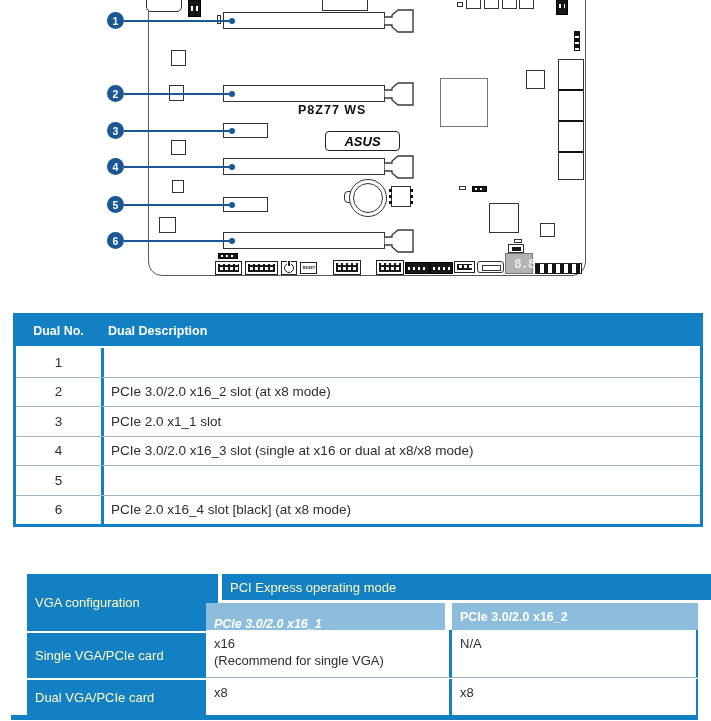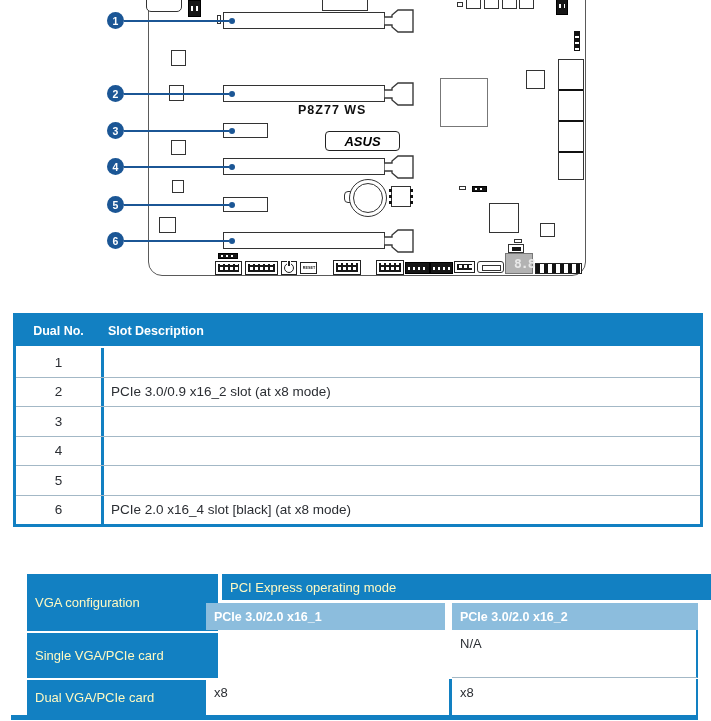--- a/index.html
+++ b/index.html
@@ -196,57 +196,63 @@
   <div class="d-el grid" style="left:454px;top:261px;width:21px;height:12px;"></div>
   <div class="d-el slide" style="left:477px;top:261px;width:27px;height:12px;">
     <div class="slide-inner"></div>
   </div>
   <div class="d-el strip" style="left:535px;top:263px;width:47px;height:11px;"></div>
 </div>
 
 <div class="slot-table">
   <div class="st-header">
     <div class="st-h1">Dual No.</div>
-    <div class="st-h2">Slot Description</div>
+    <div class="st-h2">Dual Description</div>
   </div>
   <div class="st-body">
     <div class="st-row">
       <div class="st-no">1</div>
     </div>
     <div class="st-row">
       <div class="st-no">2</div>
-      <div class="st-desc">PCIe 3.0/0.9 x16_2 slot (at x8 mode)</div>
+      <div class="st-desc">PCIe 3.0/2.0 x16_2 slot (at x8 mode)</div>
     </div>
     <div class="st-row">
       <div class="st-no">3</div>
+      <div class="st-desc">PCIe 2.0 x1_1 slot</div>
     </div>
     <div class="st-row">
       <div class="st-no">4</div>
+      <div class="st-desc">PCIe 3.0/2.0 x16_3 slot (single at x16 or dual at x8/x8 mode)</div>
     </div>
     <div class="st-row">
       <div class="st-no">5</div>
     </div>
     <div class="st-row">
       <div class="st-no">6</div>
       <div class="st-desc">PCIe 2.0 x16_4 slot [black] (at x8 mode)</div>
     </div>
   </div>
 </div>
 
 <div class="vga-table">
 
   <div class="vt-cell vt-blue vt-lbl" style="left:0;top:59px;width:191px;height:45px;">Single VGA/PCIe card</div>
   <div class="vt-cell vt-blue vt-lbl" style="left:0;top:0;width:191px;height:57px;">VGA configuration</div>
   <div class="vt-cell vt-blue vt-lbl" style="left:0;top:106px;width:191px;height:35px;">Dual VGA/PCIe card</div>
 
   <div class="vt-cell vt-blue vt-lbl" style="left:195px;top:0;width:492px;height:26px;">PCI Express operating mode</div>
 
-  <div class="vt-cell vt-light vt-lbl" style="left:195px;top:29px;width:239px;height:27px;">PCIe 3.0/2.0 x16_1</div>
+  <div class="vt-cell vt-light vt-lbl" style="left:195px;top:29px;width:239px;height:41px;font-style:italic;">PCIe 3.0/2.0 x16_1</div>
   <div class="vt-cell vt-light vt-lbl" style="left:441px;top:29px;width:246px;height:27px;">PCIe 3.0/2.0 x16_2</div>
 
+  <div class="vt-cell vt-data" style="left:195px;top:56px;width:246px;height:48px;border-right:3px solid #1280c2;border-bottom:1px solid #a3b8c6;">
+    <div>x16</div>
+    <div>(Recommend for single VGA)</div>
+  </div>
   <div class="vt-cell vt-data" style="left:441px;top:56px;width:246px;height:48px;border-right:2px solid #1280c2;border-bottom:1px solid #a3b8c6;">
     <div>N/A</div>
   </div>
 
   <div class="vt-cell vt-data" style="left:195px;top:105px;width:246px;height:36px;border-right:3px solid #1280c2;">
     <div>x8</div>
   </div>
   <div class="vt-cell vt-data" style="left:441px;top:105px;width:246px;height:36px;border-right:2px solid #1280c2;">
     <div>x8</div>
   </div>

